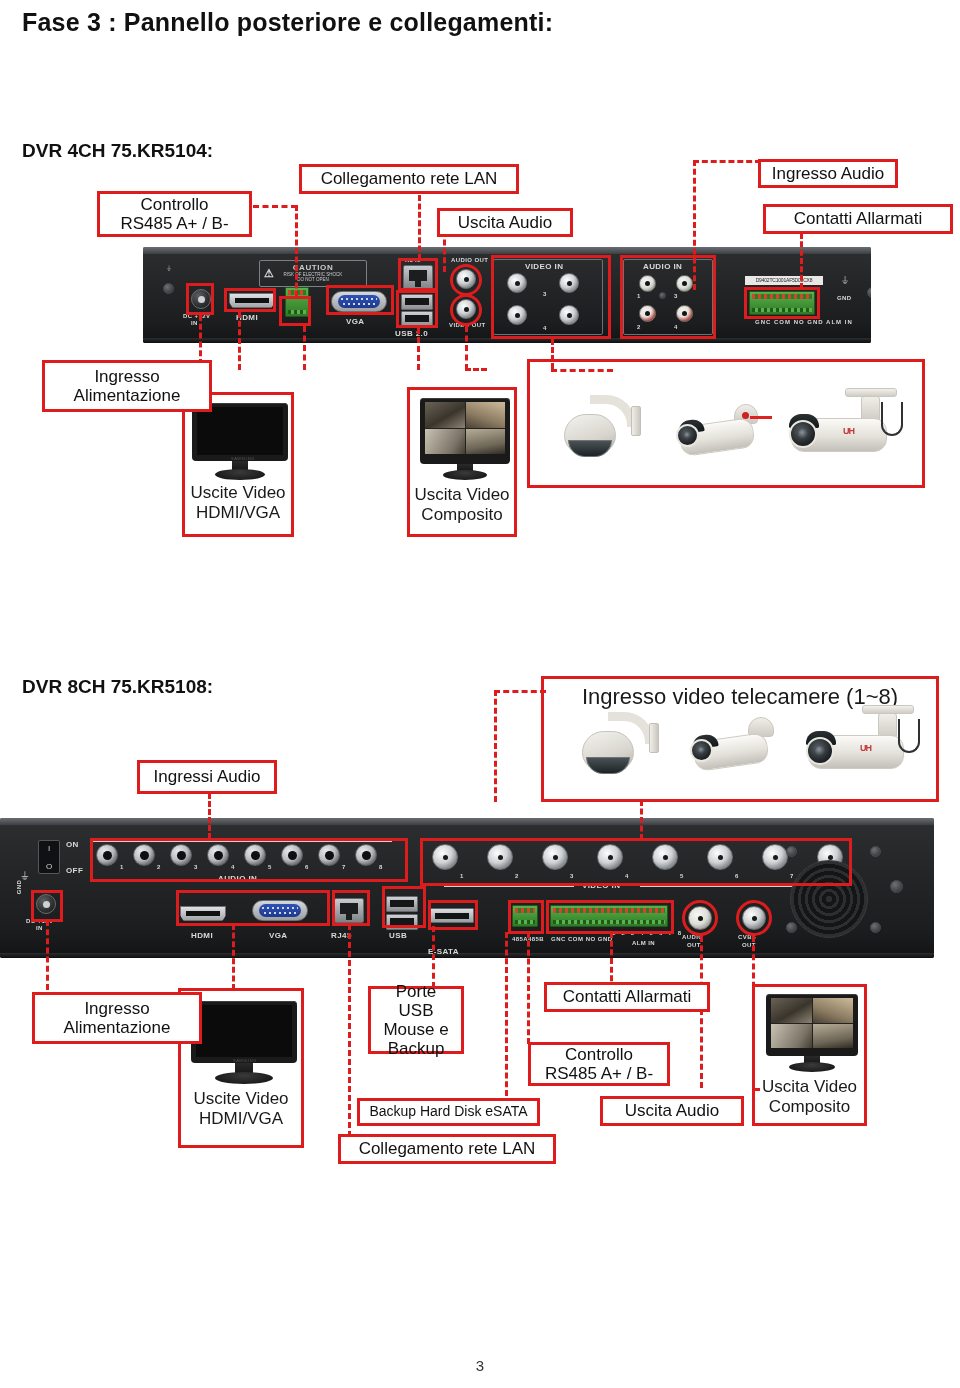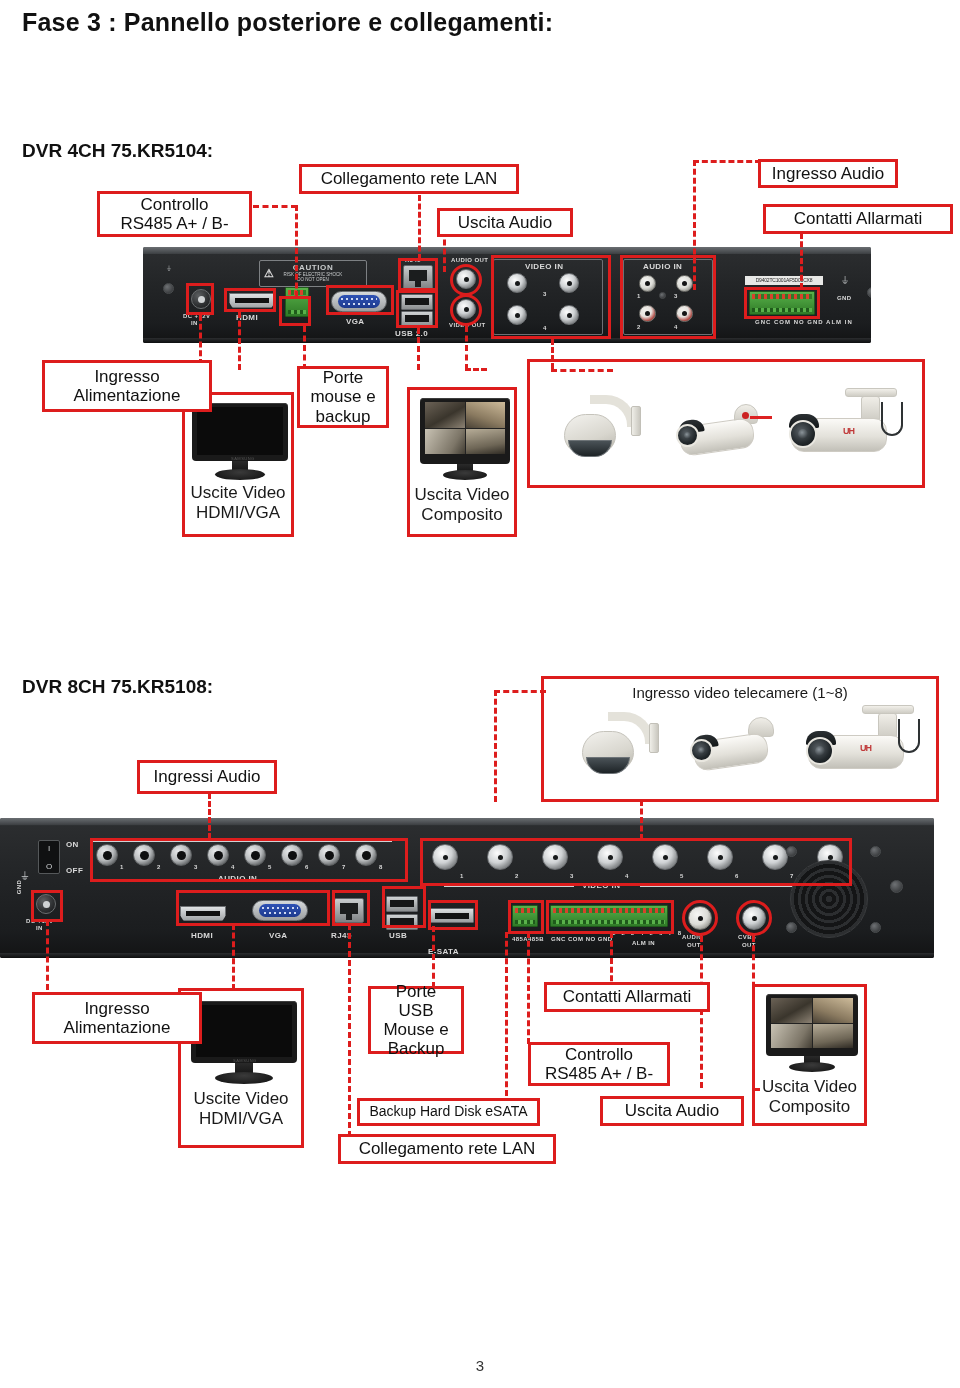--- a/index.html
+++ b/index.html
@@ -315,23 +315,20 @@
   </div>
 
   <div class="cbox" style="left:763px;top:204px;width:190px;height:30px;">
     <span>Contatti Allarmati</span>
   </div>
 
   <div class="cbox" style="left:42px;top:360px;width:170px;height:52px;">
     <span>Ingresso<br>Alimentazione</span>
   </div>
 
-  <div class="cbox" style="left:297px;top:366px;width:92px;height:62px;">
-    <span>Porte<br>mouse e<br>backup</span>
-  </div>
 
   <div class="picbox" style="left:182px;top:392px;width:112px;height:145px;">
     <div class="mon-frame" style="left:7px;top:8px;width:96px;height:58px;"></div>
     <div class="mon-screen" style="left:12px;top:12px;width:86px;height:48px;"></div>
     <div class="mon-brand" style="left:46px;top:61px;">SAMSUNG</div>
     <div class="mon-neck" style="left:47px;top:66px;width:16px;height:12px;"></div>
     <div class="mon-base" style="left:30px;top:74px;width:50px;height:11px;"></div>
     <div style="position:absolute;left:0;right:0;top:88px;text-align:center;font-size:17px;line-height:1.15;">Uscite Video<br>HDMI/VGA</div>
   </div>
 
@@ -505,21 +502,21 @@
   <div class="dv" style="left:610px;top:932px;height:58px;"></div>
   <div class="dv" style="left:700px;top:936px;height:152px;"></div>
   <div class="dv" style="left:752px;top:936px;height:152px;"></div>
   <div class="dh" style="left:752px;top:1088px;width:8px;"></div>
 
   <div class="cbox" style="left:137px;top:760px;width:140px;height:34px;">
     <span>Ingressi Audio</span>
   </div>
 
   <div class="picbox" style="left:541px;top:676px;width:398px;height:126px;">
-    <div style="position:absolute;left:0;right:0;top:5px;text-align:center;font-size:15px;">Ingresso video telecamere  (1~8)</div>
+    <div style="position:absolute;left:0;right:0;top:5px;text-align:center;font-size:22px;">Ingresso video telecamere  (1~8)</div>
 
     <div class="camwrap" style="left:26px;top:30px;width:110px;height:92px;">
       <div class="ptz-arm" style="left:38px;top:3px;width:46px;height:32px;"></div>
       <div class="ptz-plate" style="left:79px;top:14px;"></div>
       <div class="ptz-dome" style="left:12px;top:22px;"></div>
       <div class="ptz-lens" style="left:16px;top:48px;"></div>
     </div>
 
     <div class="camwrap" style="left:142px;top:36px;width:118px;height:80px;">
       <div class="mount-arm" style="left:62px;top:2px;width:26px;height:20px;border-radius:13px 13px 4px 4px;"></div>

